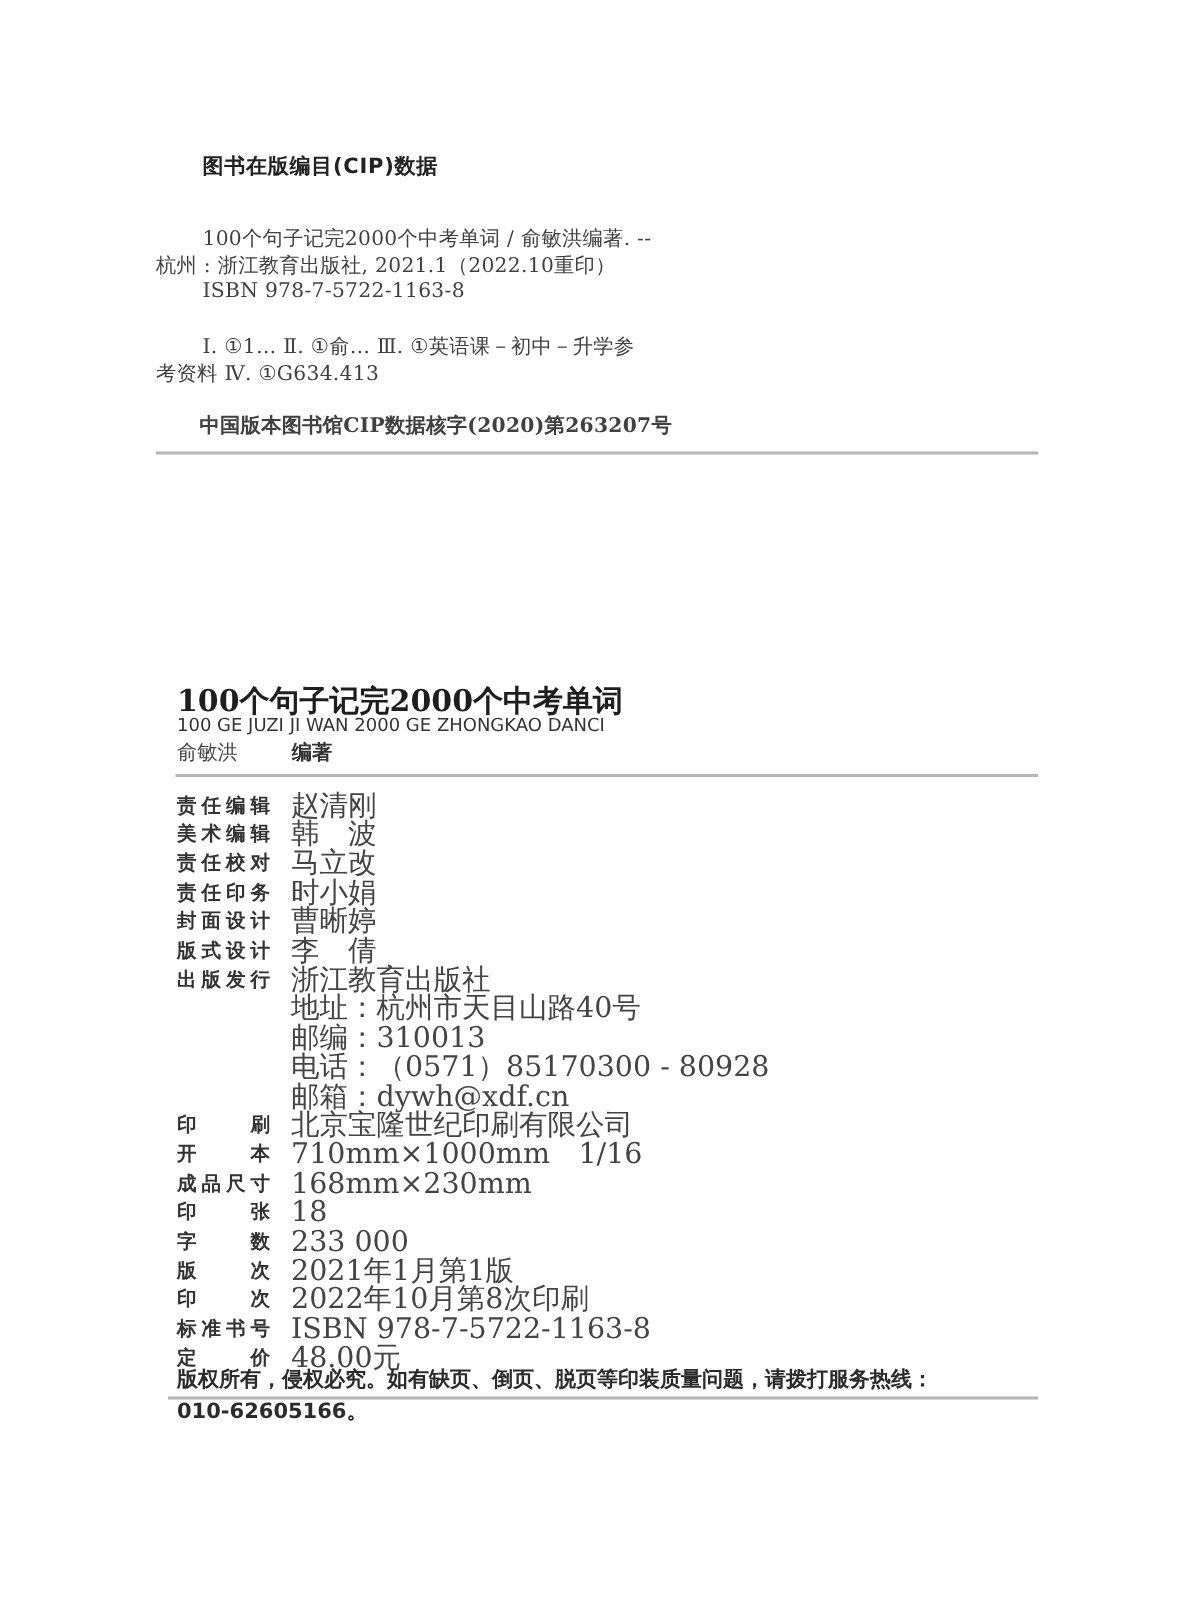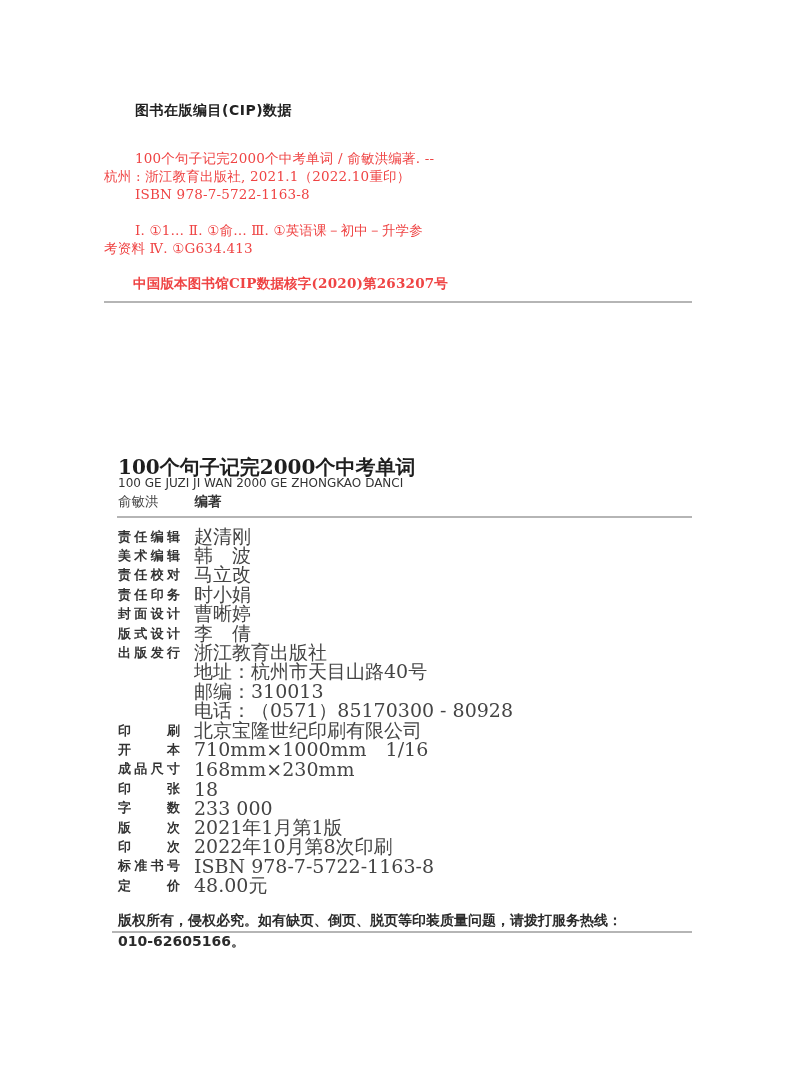--- a/index.html
+++ b/index.html
@@ -5,21 +5,21 @@
     html, body { margin: 0; padding: 0; }
     body {
       width: 800px; height: 1081px; background: #ffffff; position: relative; overflow: hidden;
       color: #2b2b2b;
     }
     .serif { font-family: "DejaVu Serif", "Liberation Serif", serif; }
     .sans { font-family: "DejaVu Sans", "Liberation Sans", sans-serif; }
     .abs { position: absolute; white-space: nowrap; }
 
     .cip-title { left: 135px; top: 102px; font-size: 14px; font-weight: bold; color: #222; letter-spacing: 0.5px; }
-    .cip-line { font-size: 13.5px; color: #ef4444; letter-spacing: 0.2px; }
+    .cip-line { font-size: 13.5px; color: #404040; letter-spacing: 0.2px; }
     .rule { position: absolute; height: 2px; background: #b5b5b5; }
 
     .book-title { left: 118px; top: 454px; font-size: 20px; font-weight: bold; color: #1e1e1e; }
     .book-pinyin { left: 118px; top: 476px; font-size: 12px; color: #333; }
     .book-author { left: 118px; top: 493px; font-size: 13.5px; color: #444; }
     .book-author .role { font-weight: bold; margin-left: 36px; color: #333; }
 
     .credits { position: absolute; left: 118px; top: 527px; }
     .credit-row { display: flex; height: 19.4px; align-items: center; }
     .credit-label {
@@ -126,20 +126,24 @@
     </div>
     <div class="credit-row">
       <div class="credit-label"></div>
       <div class="credit-value">邮编：310013</div>
     </div>
     <div class="credit-row">
       <div class="credit-label"></div>
       <div class="credit-value">电话：（0571）85170300 - 80928</div>
     </div>
     <div class="credit-row">
+      <div class="credit-label"></div>
+      <div class="credit-value">邮箱：dywh@xdf.cn</div>
+    </div>
+    <div class="credit-row">
       <div class="credit-label">
         <span>印</span>
         <span>刷</span>
       </div>
       <div class="credit-value">北京宝隆世纪印刷有限公司</div>
     </div>
     <div class="credit-row">
       <div class="credit-label">
         <span>开</span>
         <span>本</span>

